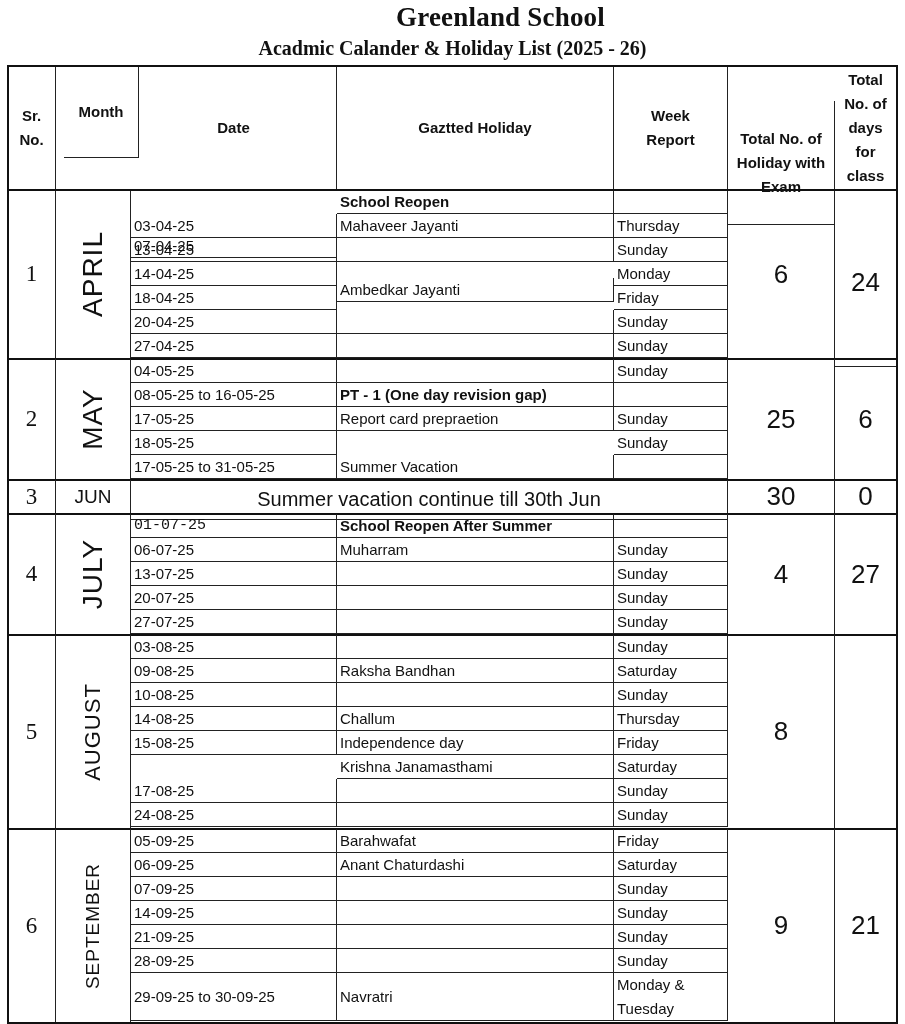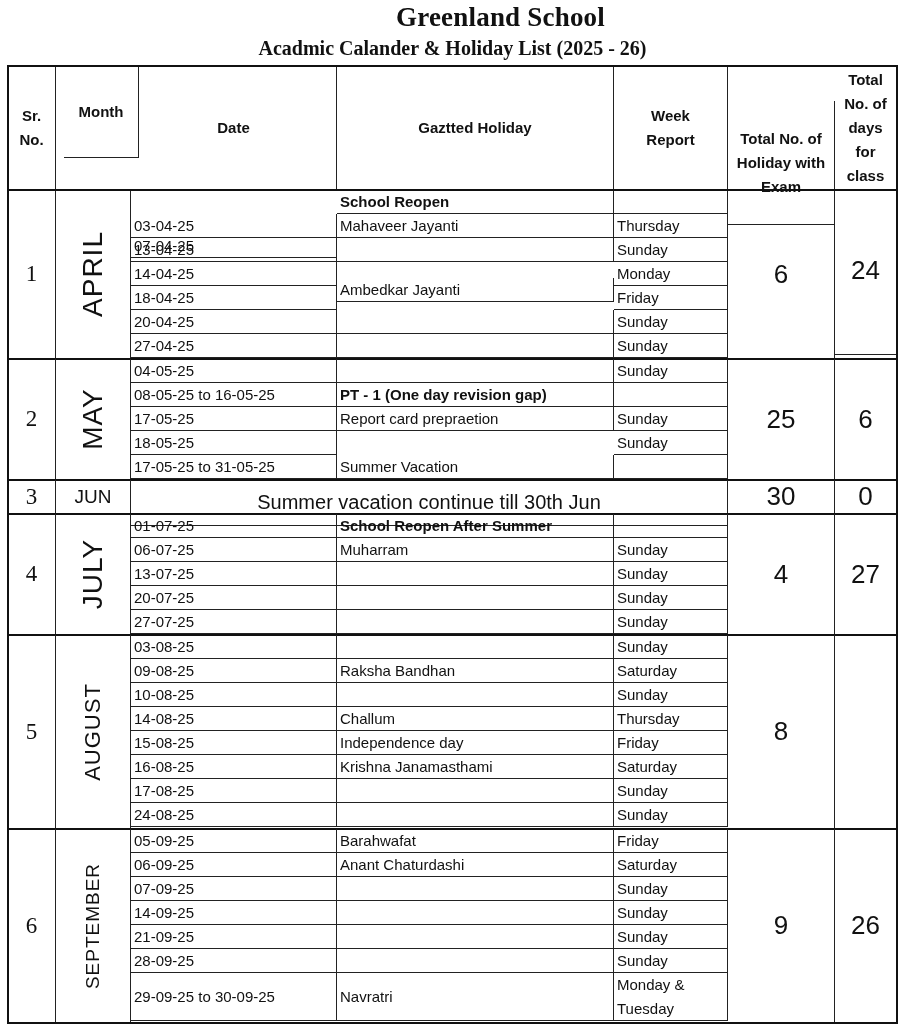--- a/index.html
+++ b/index.html
@@ -54,21 +54,21 @@
     <div class="cell txt" style="left: 606px; top: 196px; width: 114px; height: 24px;">Monday</div>
     <div class="cell txt" style="left: 123px; top: 220px; width: 206px; height: 24px;">18-04-25</div>
     <div class="cell txt" style="left: 606px; top: 220px; width: 114px; height: 24px;">Friday</div>
     <div class="cell txt" style="left: 123px; top: 244px; width: 206px; height: 24px;">20-04-25</div>
     <div class="cell txt" style="left: 329px; top: 244px; width: 277px; height: 24px;"></div>
     <div class="cell txt" style="left: 606px; top: 244px; width: 114px; height: 24px;">Sunday</div>
     <div class="cell txt" style="left: 123px; top: 268px; width: 206px; height: 24px;">27-04-25</div>
     <div class="cell txt" style="left: 329px; top: 268px; width: 277px; height: 24px;"></div>
     <div class="cell txt" style="left: 606px; top: 268px; width: 114px; height: 24px;">Sunday</div>
     <div class="cell center big" style="left: 720px; top: 124px; width: 107px; height: 169px;">6</div>
-    <div class="cell center big" style="left: 827px; top: 120px; width: 62px; height: 169px; text-align: center;">24</div>
+    <div class="cell center big" style="left: 827px; top: 132px; width: 62px; height: 169px; text-align: center;">24</div>
     <div class="hline" style="left: 0px; width: 889px; top: 292px;"></div>
     <div class="cell center sr" style="left: 0px; top: 293px; width: 48px; height: 121px;">2</div>
     <div class="cell month-v" style="left: 48px; top: 293px; width: 75px; height: 121px;">
       <span style="font-size: 28px;">MAY</span>
     </div>
     <div class="cell txt" style="left: 123px; top: 293px; width: 206px; height: 24px;">04-05-25</div>
     <div class="cell txt" style="left: 329px; top: 293px; width: 277px; height: 24px;"></div>
     <div class="cell txt" style="left: 606px; top: 293px; width: 114px; height: 24px;">Sunday</div>
     <div class="cell txt" style="left: 123px; top: 317px; width: 206px; height: 24px;">08-05-25 to 16-05-25</div>
     <div class="cell txt bold" style="left: 329px; top: 317px; width: 277px; height: 24px;">PT - 1 (One day revision gap)</div>
@@ -79,29 +79,29 @@
     <div class="cell txt" style="left: 123px; top: 365px; width: 206px; height: 24px;">18-05-25</div>
     <div class="cell txt" style="left: 606px; top: 365px; width: 114px; height: 24px;">Sunday</div>
     <div class="cell txt" style="left: 123px; top: 389px; width: 206px; height: 24px;">17-05-25 to 31-05-25</div>
     <div class="cell txt" style="left: 329px; top: 389px; width: 277px; height: 24px;">Summer Vacation</div>
     <div class="cell txt" style="left: 606px; top: 389px; width: 114px; height: 24px;"></div>
     <div class="cell center big" style="left: 720px; top: 293px; width: 107px; height: 121px;">25</div>
     <div class="cell center big" style="left: 827px; top: 293px; width: 62px; height: 121px;">6</div>
     <div class="hline" style="left: 0px; width: 889px; top: 413px;"></div>
     <div class="cell center sr" style="left: 0px; top: 414px; width: 48px; height: 34px;">3</div>
     <div class="cell center" style="left: 48px; top: 414px; width: 75px; height: 34px; font-size: 19px;">JUN</div>
-    <div class="cell center" style="left: 123px; top: 414px; width: 597px; height: 46px; font-size: 20px;">Summer vacation continue till 30th Jun</div>
+    <div class="cell center" style="left: 123px; top: 414px; width: 597px; height: 40px; font-size: 20px;">Summer vacation continue till 30th Jun</div>
     <div class="cell center big" style="left: 720px; top: 414px; width: 107px; height: 34px;">30</div>
     <div class="cell center big" style="left: 827px; top: 414px; width: 62px; height: 34px;">0</div>
     <div class="hline" style="left: 0px; width: 889px; top: 447px;"></div>
     <div class="cell center sr" style="left: 0px; top: 448px; width: 48px; height: 121px;">4</div>
     <div class="cell month-v" style="left: 48px; top: 448px; width: 75px; height: 121px;">
       <span style="font-size: 28px;">JULY</span>
     </div>
-    <div class="cell txt" style="left: 123px; top: 448px; width: 206px; height: 24px;">01-07-25</div>
+    <div class="cell txt" style="left: 123px; top: 448px; width: 206px; height: 24px; font-family: Liberation Mono, monospace;">01-07-25</div>
     <div class="cell txt bold" style="left: 329px; top: 448px; width: 277px; height: 24px;">School Reopen After Summer</div>
     <div class="cell txt" style="left: 606px; top: 448px; width: 114px; height: 24px;"></div>
     <div class="cell txt" style="left: 123px; top: 472px; width: 206px; height: 24px;">06-07-25</div>
     <div class="cell txt" style="left: 329px; top: 472px; width: 277px; height: 24px;">Muharram</div>
     <div class="cell txt" style="left: 606px; top: 472px; width: 114px; height: 24px;">Sunday</div>
     <div class="cell txt" style="left: 123px; top: 496px; width: 206px; height: 24px;">13-07-25</div>
     <div class="cell txt" style="left: 329px; top: 496px; width: 277px; height: 24px;"></div>
     <div class="cell txt" style="left: 606px; top: 496px; width: 114px; height: 24px;">Sunday</div>
     <div class="cell txt" style="left: 123px; top: 520px; width: 206px; height: 24px;">20-07-25</div>
     <div class="cell txt" style="left: 329px; top: 520px; width: 277px; height: 24px;"></div>
@@ -124,21 +124,20 @@
     <div class="cell txt" style="left: 606px; top: 593px; width: 114px; height: 24px;">Saturday</div>
     <div class="cell txt" style="left: 123px; top: 617px; width: 206px; height: 24px;">10-08-25</div>
     <div class="cell txt" style="left: 329px; top: 617px; width: 277px; height: 24px;"></div>
     <div class="cell txt" style="left: 606px; top: 617px; width: 114px; height: 24px;">Sunday</div>
     <div class="cell txt" style="left: 123px; top: 641px; width: 206px; height: 24px;">14-08-25</div>
     <div class="cell txt" style="left: 329px; top: 641px; width: 277px; height: 24px;">Challum</div>
     <div class="cell txt" style="left: 606px; top: 641px; width: 114px; height: 24px;">Thursday</div>
     <div class="cell txt" style="left: 123px; top: 665px; width: 206px; height: 24px;">15-08-25</div>
     <div class="cell txt" style="left: 329px; top: 665px; width: 277px; height: 24px;">Independence day</div>
     <div class="cell txt" style="left: 606px; top: 665px; width: 114px; height: 24px;">Friday</div>
-    <div class="cell txt" style="left: 123px; top: 689px; width: 206px; height: 24px;">16-08-25</div>
     <div class="cell txt" style="left: 329px; top: 689px; width: 277px; height: 24px;">Krishna Janamasthami</div>
     <div class="cell txt" style="left: 606px; top: 689px; width: 114px; height: 24px;">Saturday</div>
     <div class="cell txt" style="left: 123px; top: 713px; width: 206px; height: 24px;">17-08-25</div>
     <div class="cell txt" style="left: 329px; top: 713px; width: 277px; height: 24px;"></div>
     <div class="cell txt" style="left: 606px; top: 713px; width: 114px; height: 24px;">Sunday</div>
     <div class="cell txt" style="left: 123px; top: 737px; width: 206px; height: 24px;">24-08-25</div>
     <div class="cell txt" style="left: 329px; top: 737px; width: 277px; height: 24px;"></div>
     <div class="cell txt" style="left: 606px; top: 737px; width: 114px; height: 24px;">Sunday</div>
     <div class="cell center big" style="left: 720px; top: 569px; width: 107px; height: 194px;">8</div>
     <div class="hline" style="left: 0px; width: 889px; top: 762px;"></div>
@@ -161,17 +160,17 @@
     <div class="cell txt" style="left: 123px; top: 859px; width: 206px; height: 24px;">21-09-25</div>
     <div class="cell txt" style="left: 329px; top: 859px; width: 277px; height: 24px;"></div>
     <div class="cell txt" style="left: 606px; top: 859px; width: 114px; height: 24px;">Sunday</div>
     <div class="cell txt" style="left: 123px; top: 883px; width: 206px; height: 24px;">28-09-25</div>
     <div class="cell txt" style="left: 329px; top: 883px; width: 277px; height: 24px;"></div>
     <div class="cell txt" style="left: 606px; top: 883px; width: 114px; height: 24px;">Sunday</div>
     <div class="cell txt" style="left: 123px; top: 907px; width: 206px; height: 48px;">29-09-25 to 30-09-25</div>
     <div class="cell txt" style="left: 329px; top: 907px; width: 277px; height: 48px;">Navratri</div>
     <div class="cell txt" style="left: 606px; top: 907px; width: 114px; height: 48px; white-space: normal; line-height: 24px; padding-right: 30px;">Monday &amp; Tuesday</div>
     <div class="cell center big" style="left: 720px; top: 763px; width: 107px; height: 194px;">9</div>
-    <div class="cell center big" style="left: 827px; top: 763px; width: 62px; height: 194px;">26</div>
+    <div class="cell center big" style="left: 827px; top: 763px; width: 62px; height: 194px;">21</div>
     <div class="hline" style="left: 0px; width: 889px; top: 956px;"></div>
     <div class="outer" style="left: -1px; top: -1px; width: 891px; height: 959px;"></div>
     <div class="hline" style="left: 0px; width: 889px; top: 123px;"></div>
   </div>
 
 </body></html>

